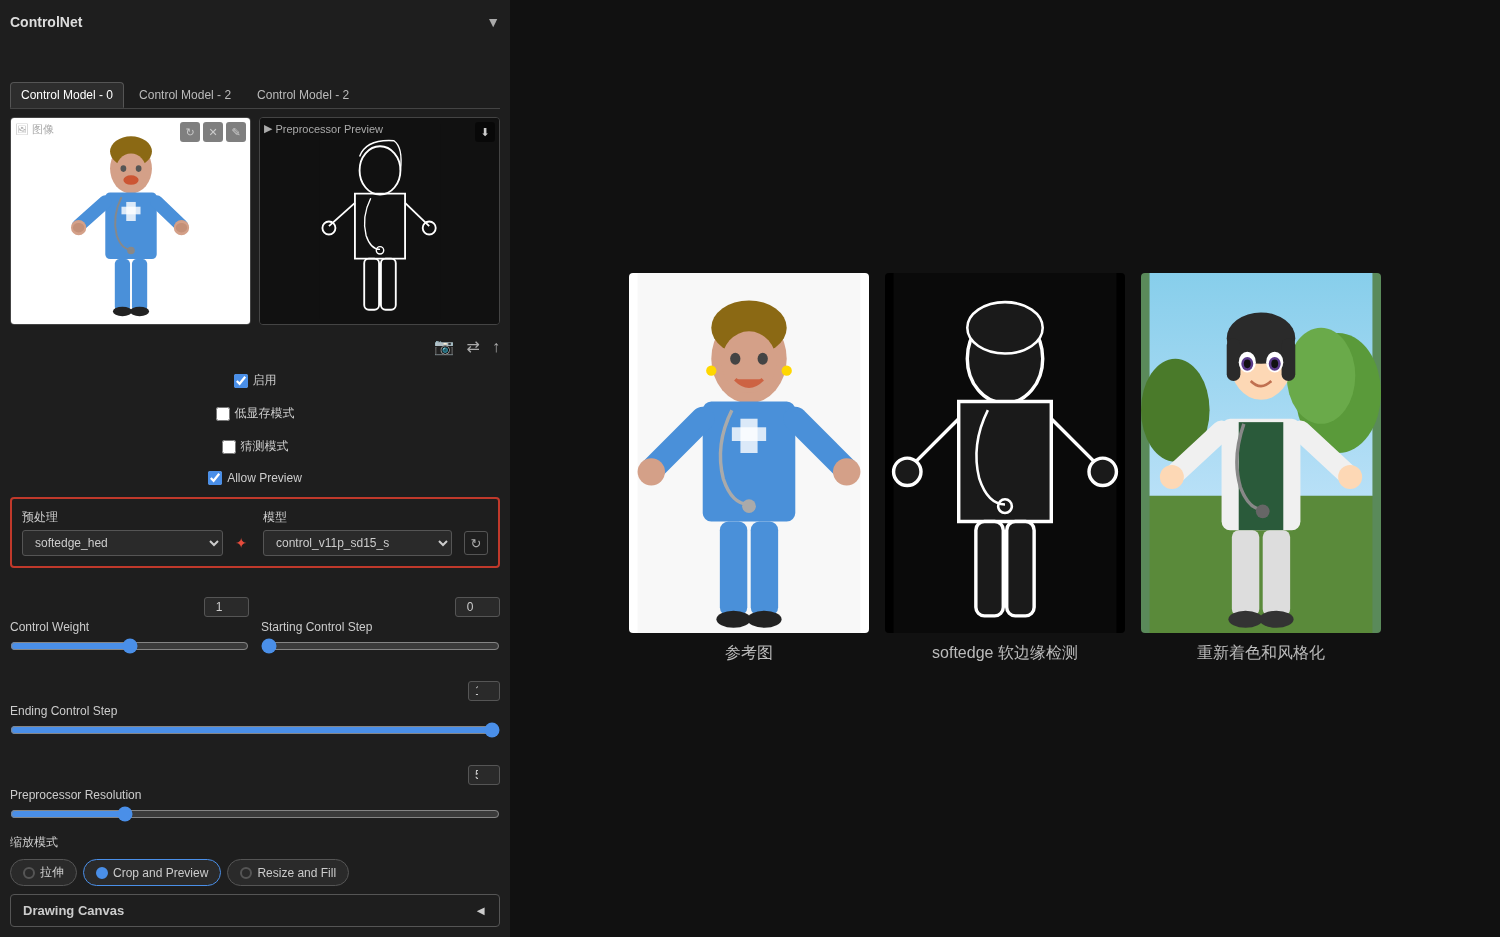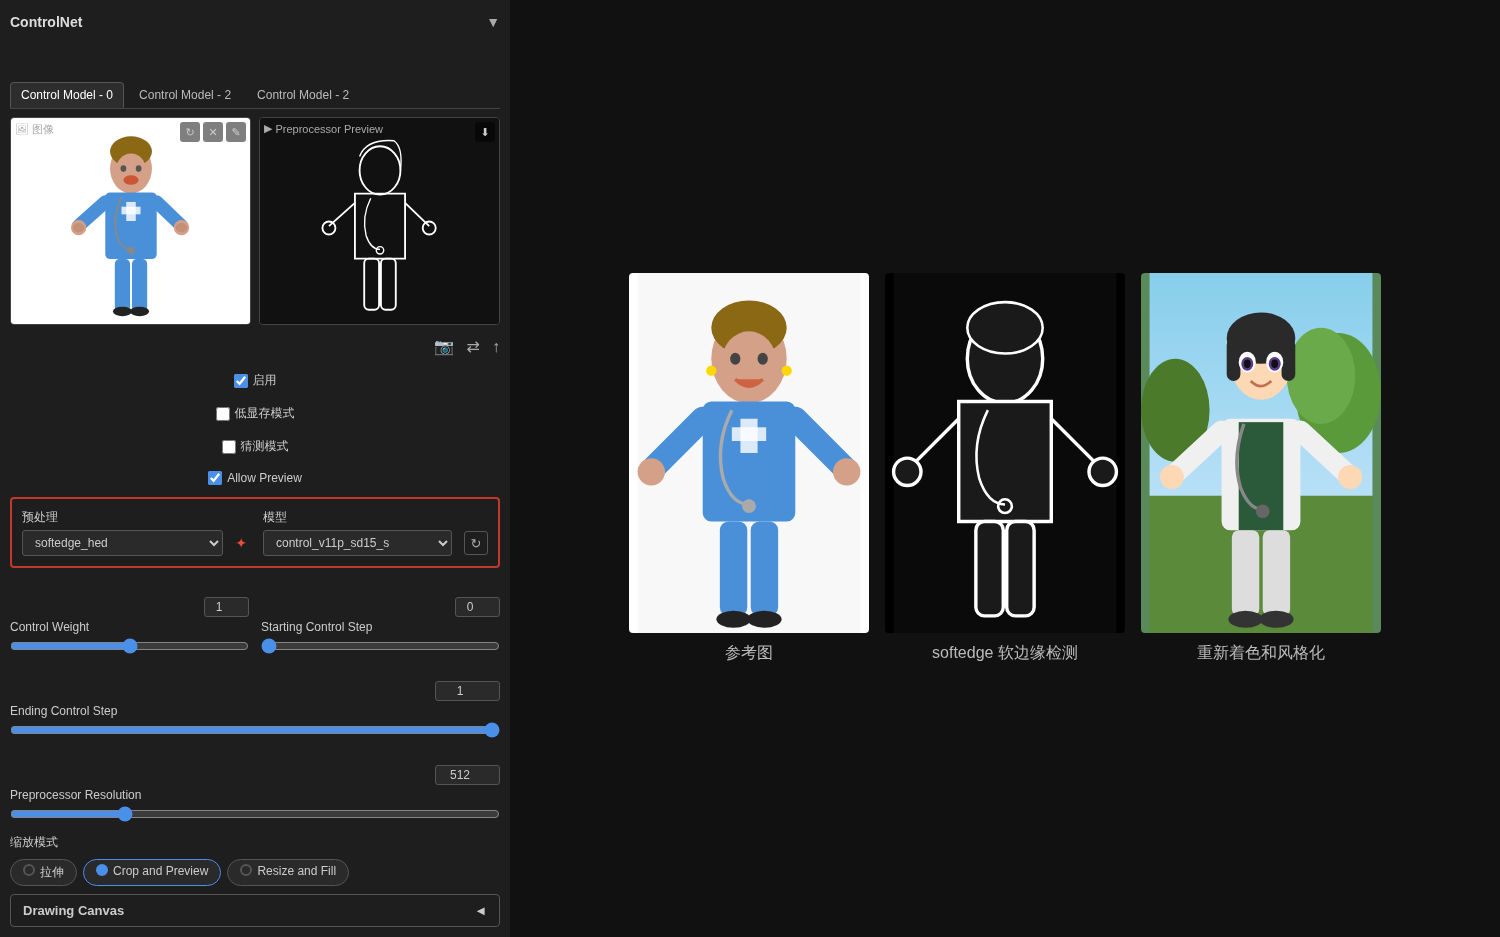--- a/index.html
+++ b/index.html
@@ -258,21 +258,21 @@
       color: #ccc;
       margin-top: 40px;
     }
     .slider-value {
       background: #2a2a2a;
       border: 1px solid #555;
       color: #ccc;
       padding: 2px 6px;
       border-radius: 3px;
       font-size: 12px;
-      width: 65px;
+      width: 32px;
       text-align: center;
     }
     input[type="range"] {
       width: 100%;
       accent-color: #4a8fe8;
       cursor: pointer;
     }
 
     
     .dual-slider-row {
@@ -290,20 +290,21 @@
     .scale-label {
       font-size: 12px;
       color: #ccc;
     }
     .scale-buttons {
       display: flex;
       gap: 6px;
     }
     .scale-btn {
       display: flex;
+      align-items: center;
       gap: 5px;
       padding: 4px 12px;
       border: 1px solid #555;
       background: #2a2a2a;
       color: #ccc;
       border-radius: 16px;
       cursor: pointer;
       font-size: 12px;
     }
     .scale-btn.active {

